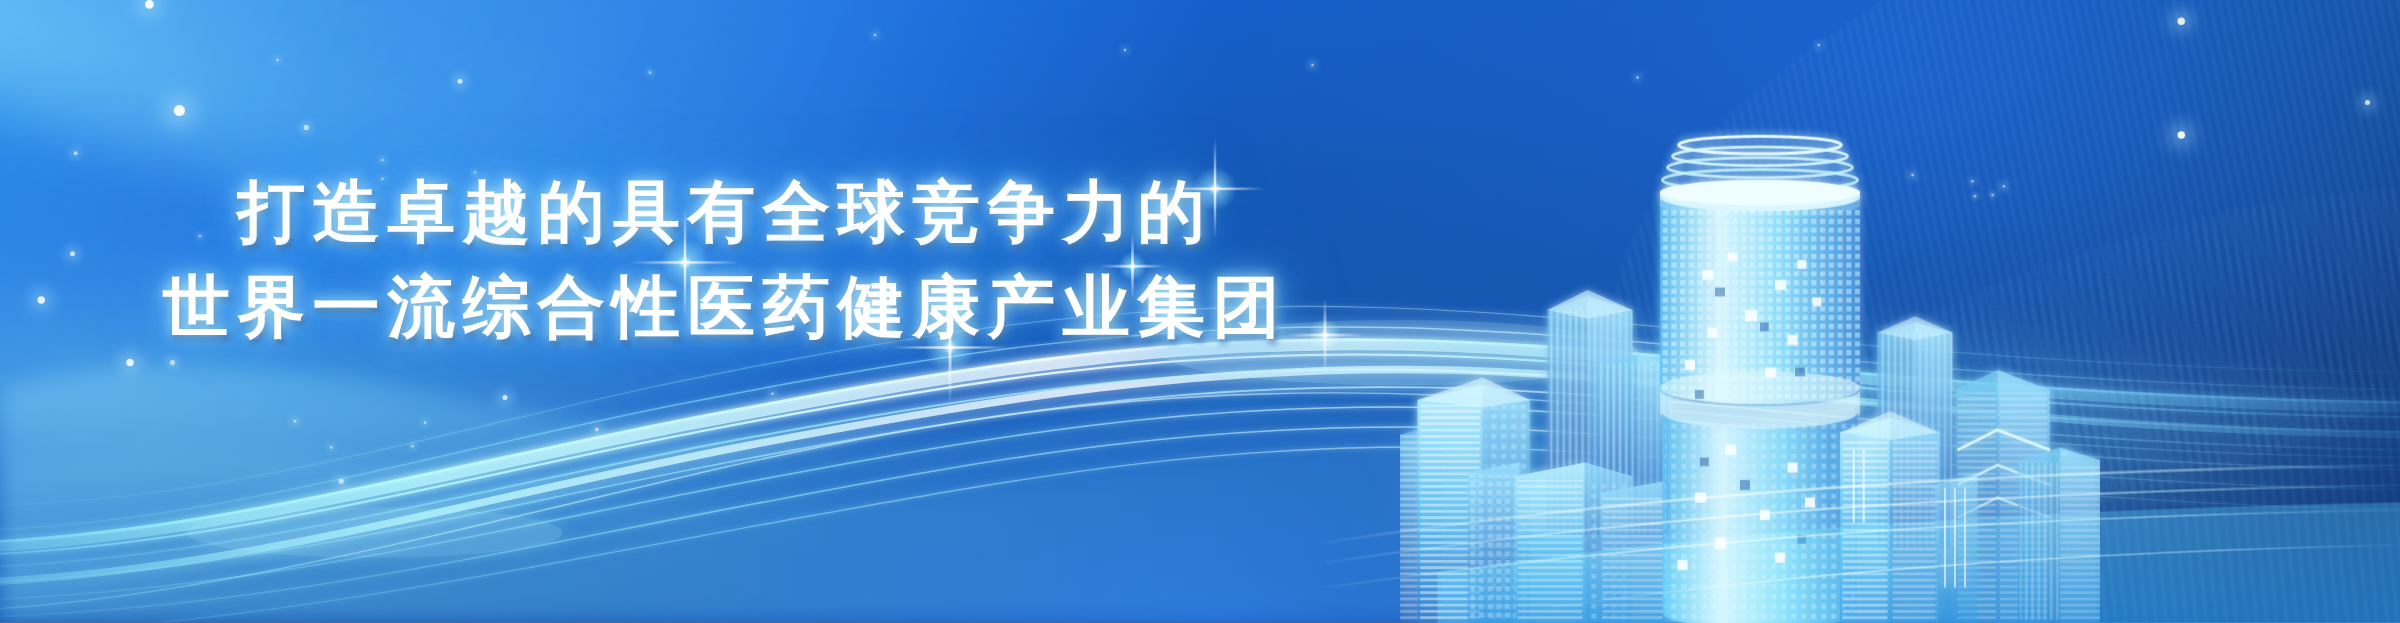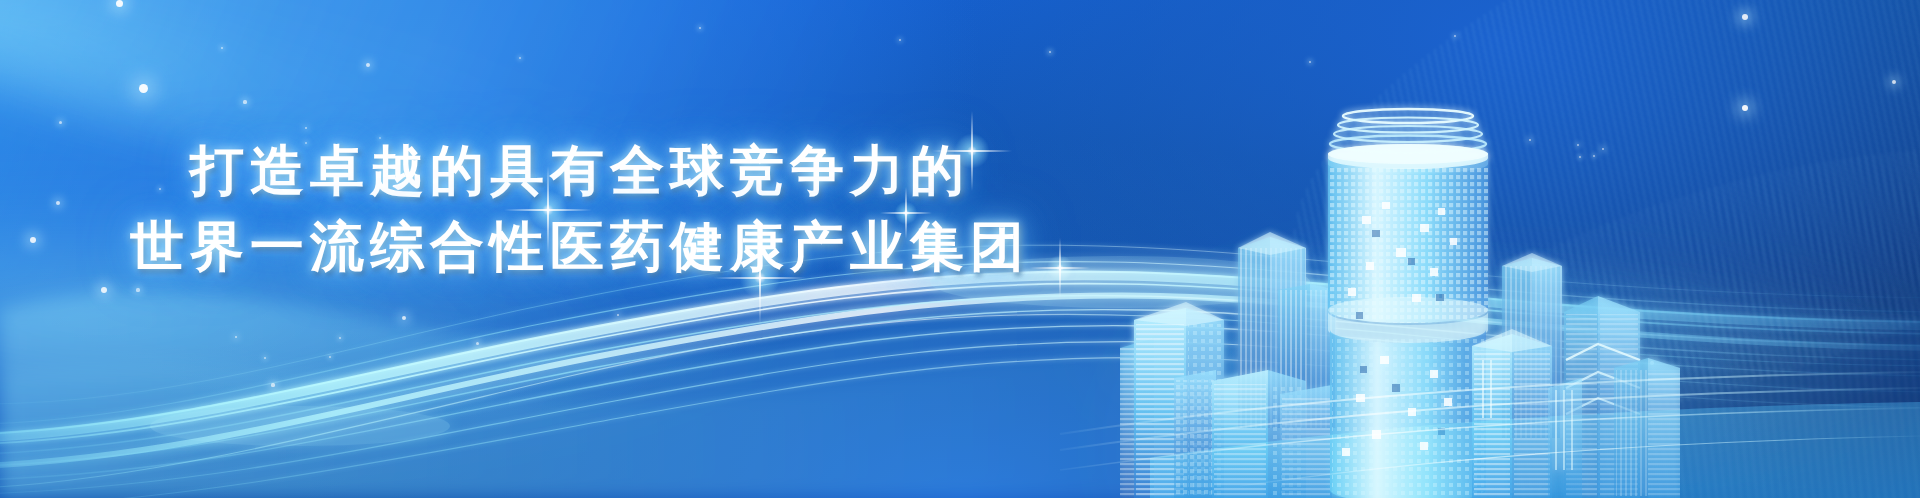--- a/index.html
+++ b/index.html
@@ -3,21 +3,21 @@
 <meta charset="utf-8">
 <title>Banner</title>
 <style>
   html,body{margin:0;padding:0;background:#0c3c8c;}
   *{box-sizing:border-box;}
 
   #banner{
     position:relative;
     width:1920px;height:498px;
     overflow:hidden;
-    font-family:Liberation Sans, sans-serif;
+    font-family:Liberation Serif, serif;
     background:
       radial-gradient(ellipse 900px 600px at 22% 10%, #2a7de4 0%, rgba(42,125,228,0) 62%),
       radial-gradient(ellipse 800px 520px at 78% 8%,  #1b62cf 0%, rgba(27,98,207,0) 70%),
       radial-gradient(ellipse 1200px 520px at 50% 100%, #1a62d0 0%, rgba(26,98,208,0) 70%),
       linear-gradient(160deg,#1470e6 0%,#1663d8 22%,#13519f 55%,#123f87 78%,#0f3676 100%);
     padding-left: 15px;
   }
 
   
   .band{position:absolute;pointer-events:none;mix-blend-mode:screen;}

